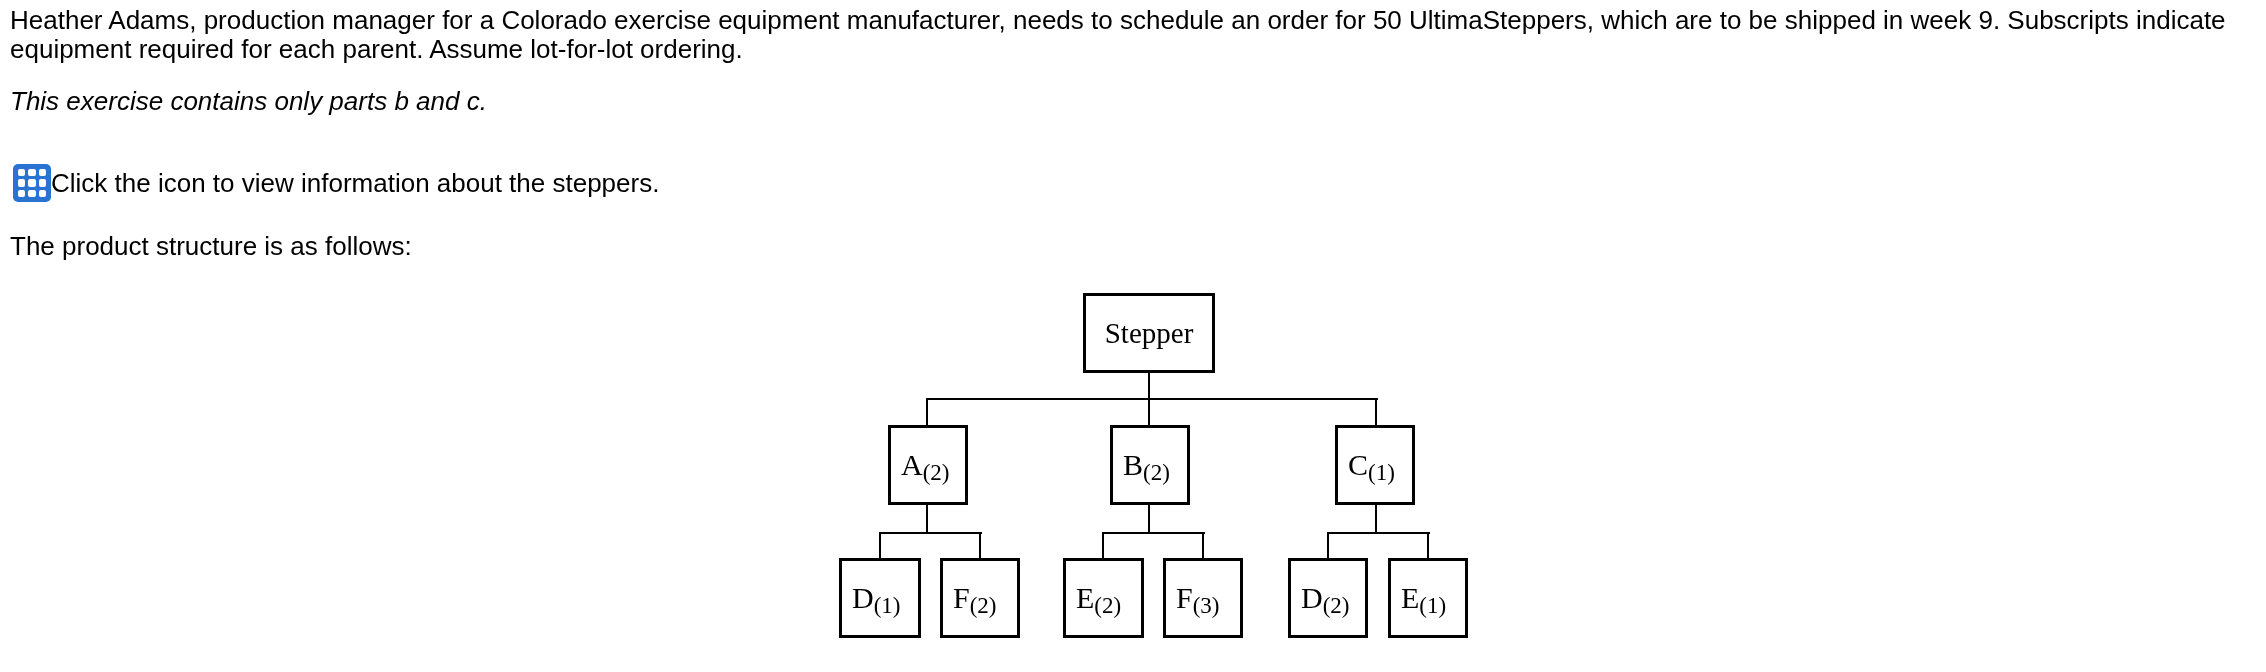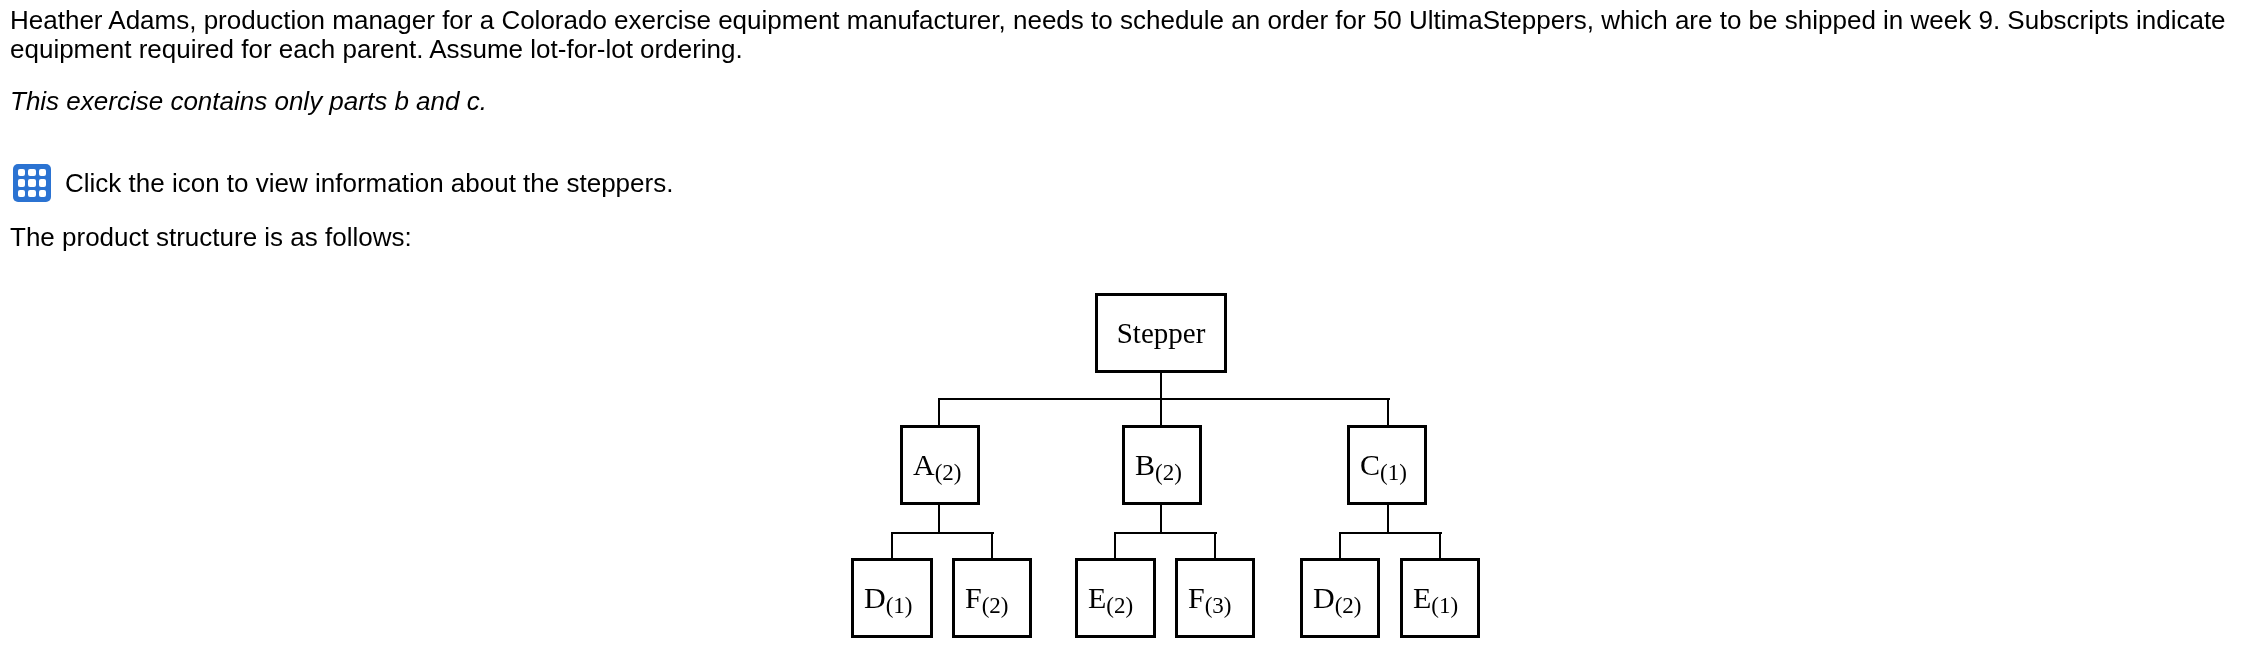--- a/index.html
+++ b/index.html
@@ -19,42 +19,41 @@
     white-space: nowrap;
     color: #000;
   }
   .note { font-style: italic; }
   .icon-row {
     position: absolute;
     left: 13px; top: 163px;
     height: 40px;
     display: flex;
     align-items: center;
-    gap: 14px;
   }
   .tbl-icon {
     width: 38px; height: 38px;
     border-radius: 5px;
     background: #2b73d2;
     display: grid;
     grid-template-columns: repeat(3, 1fr);
     grid-template-rows: repeat(3, 1fr);
     gap: 3px;
     padding: 5px;
     box-sizing: border-box;
     cursor: pointer;
   }
   .tbl-icon .cell {
     background: #ffffff;
     border-radius: 2px;
   }
   .icon-row .icon-text { font-size: 26px; white-space: nowrap; }
 
   
-  .tree { position: absolute; left: 12px; top: 0; width: 1948px; height: 672px; border-radius: 29px; }
+  .tree { position: absolute; left: 0; top: 0; width: 1948px; height: 672px; border-radius: 29px; }
   .node {
     position: absolute;
     border: 3px solid #000;
     box-sizing: border-box;
     background: #fff;
     font-family: "Liberation Serif", serif;
     font-size: 30px;
     display: flex;
     align-items: center;
     padding-left: 10px;
@@ -87,21 +86,21 @@
     <span class="cell"></span>
     <span class="cell"></span>
     <span class="cell"></span>
     <span class="cell"></span>
     <span class="cell"></span>
     <span class="cell"></span>
   </span>
   <span class="icon-text">Click the icon to view information about the steppers.</span>
 </div>
 
-<div class="textline" style="top:222px">The product structure is as follows:</div>
+<div class="textline" style="top:231px">The product structure is as follows:</div>
 
 <div class="tree">
 
   <div class="cline" style="left:1148px; top:372px; width:2px; height:28px;"></div>
   <div class="cline" style="left:926px;  top:398px; width:452px; height:2px;"></div>
   <div class="cline" style="left:926px;  top:398px; width:2px; height:29px;"></div>
   <div class="cline" style="left:1148px; top:398px; width:2px; height:29px;"></div>
   <div class="cline" style="left:1375px; top:398px; width:2px; height:29px;"></div>
 
   <div class="cline" style="left:926px;  top:503px; width:2px; height:31px;"></div>

